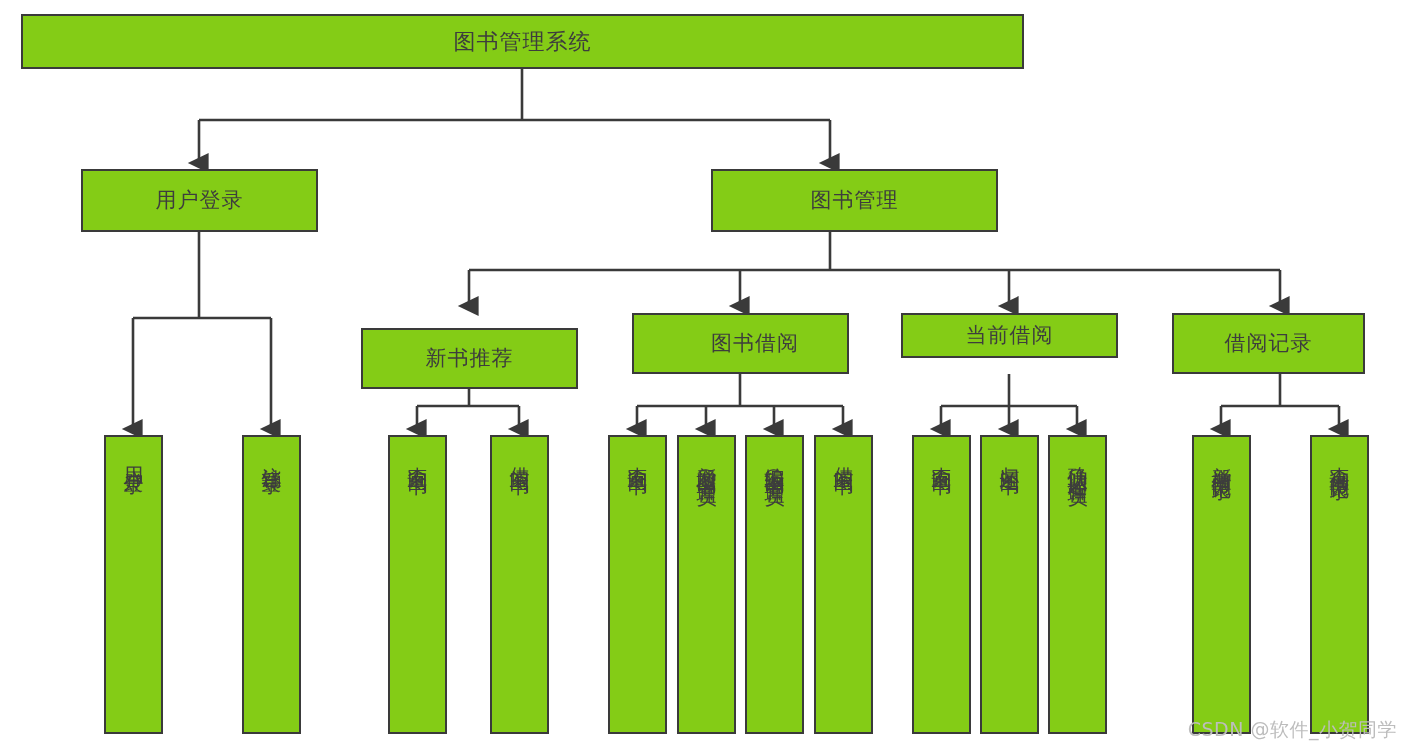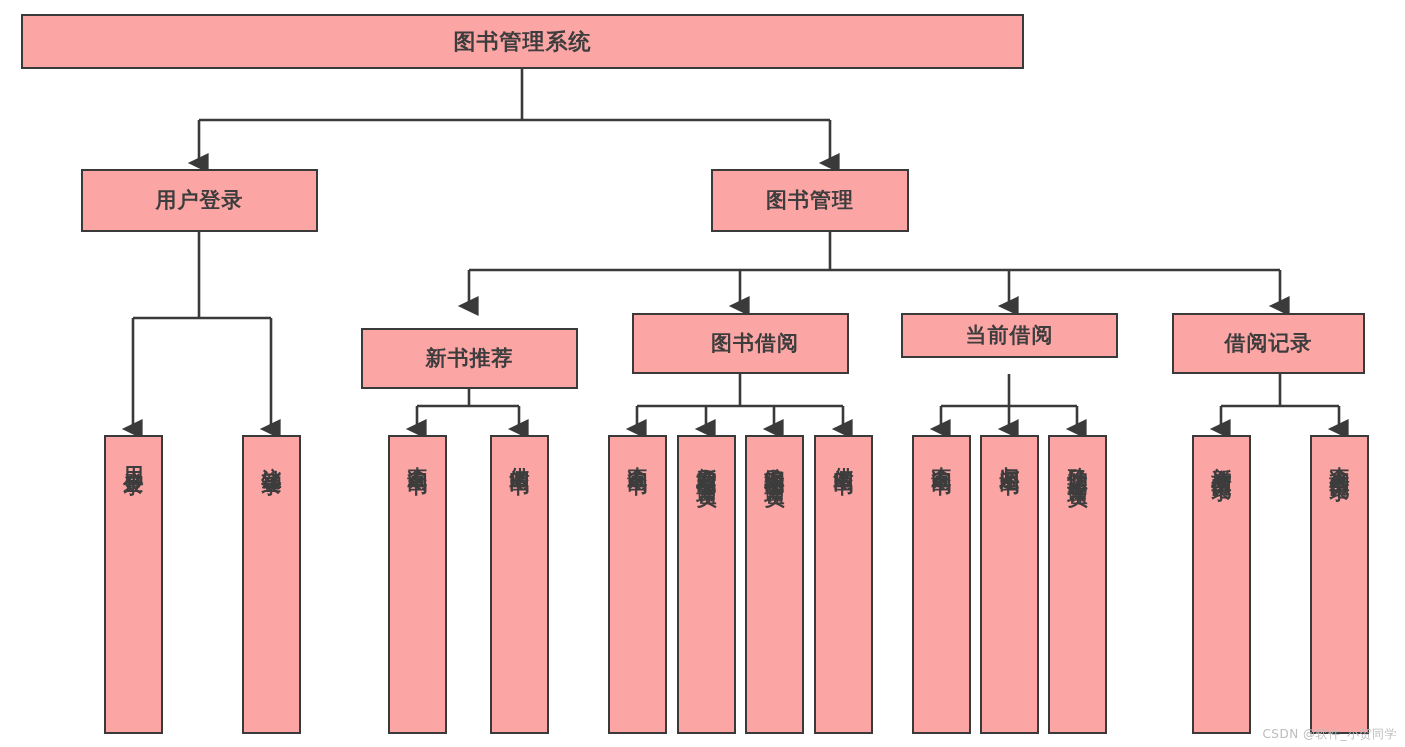--- a/index.html
+++ b/index.html
@@ -26,30 +26,29 @@
     left: 0;
     top: 0;
     width: 1405px;
     height: 747px;
     pointer-events: none;
   }
   .node {
     position: absolute;
     box-sizing: border-box;
     border: 2.5px solid #3a3a3a;
-    background: #fca5a5;
+    background: #84cc16;
     color: #3d3d3d;
     display: flex;
     align-items: center;
     justify-content: center;
     font-size: 21px;
     letter-spacing: 1px;
     line-height: 1.25;
     z-index: 2;
-    font-weight: bold;
   }
   .node.level-1 { font-size: 22px; }
   .node.level-2 { font-size: 21px; }
   .node.level-3 { font-size: 21px; }
   .node.leaf {
     font-size: 20px;
     letter-spacing: 2px;
     align-items: flex-start;
     justify-content: center;
     padding-top: 14px;
@@ -58,21 +57,21 @@
     writing-mode: vertical-rl;
     text-orientation: upright;
     white-space: nowrap;
     line-height: 1.05;
     letter-spacing: 3px;
   }
   .watermark {
     position: absolute;
     right: 8px;
     bottom: 4px;
-    font-size: 12px;
+    font-size: 19px;
     color: #bdbdbd;
     letter-spacing: 0.5px;
     z-index: 3;
     white-space: nowrap;
   }
 </style>
 </head>
 <body>
 
 <div id="diagram-root">
@@ -123,21 +122,21 @@
       <path d="M1280,374 L1280,406"></path>
       <path d="M1221,406 L1339,406"></path>
       <path d="M1221,406 L1221,429" marker-end="url(#arrow)"></path>
       <path d="M1339,406 L1339,429" marker-end="url(#arrow)"></path>
     </g>
   </svg>
 
   <div class="node level-1" style="left:21px; top:14px; width:1003px; height:55px;">图书管理系统</div>
 
   <div class="node level-2" style="left:81px; top:169px; width:237px; height:63px;">用户登录</div>
-  <div class="node level-2" style="left:711px; top:169px; width:198px; height:63px;">图书管理</div>
+  <div class="node level-2" style="left:711px; top:169px; width:287px; height:63px;">图书管理</div>
 
   <div class="node level-3" style="left:361px; top:328px; width:217px; height:61px;text-align:center;">新书推荐</div>
   <div class="node level-3" style="left:632px; top:313px; width:217px; height:61px;padding-left:29px;">图书借阅</div>
   <div class="node level-3" style="left:901px; top:313px; width:217px; height:45px;">当前借阅</div>
   <div class="node level-3" style="left:1172px; top:313px; width:193px; height:61px;">借阅记录</div>
 
   <div class="node leaf" style="left:104px; top:435px; width:59px; height:299px;">
     <span class="vlabel">用户登录</span>
   </div>
   <div class="node leaf" style="left:242px; top:435px; width:59px; height:299px;">

